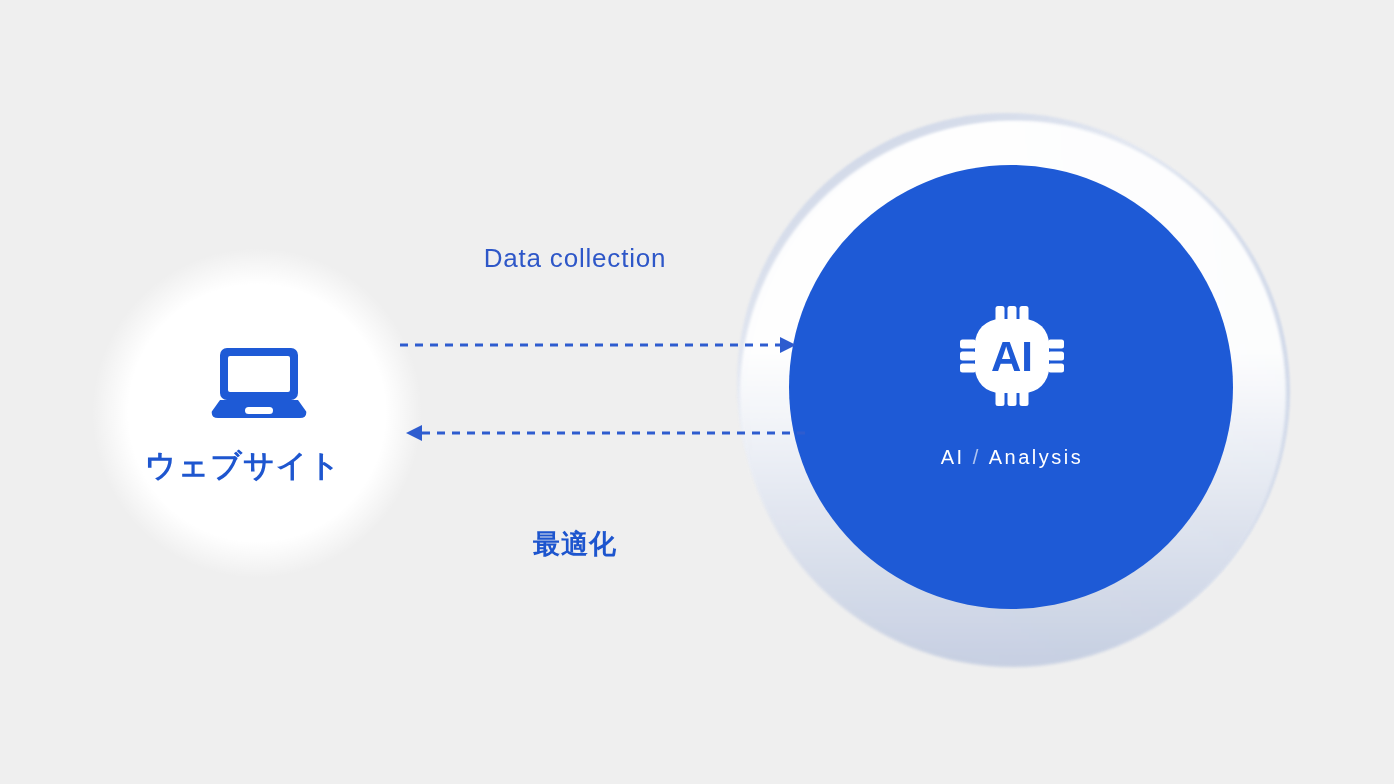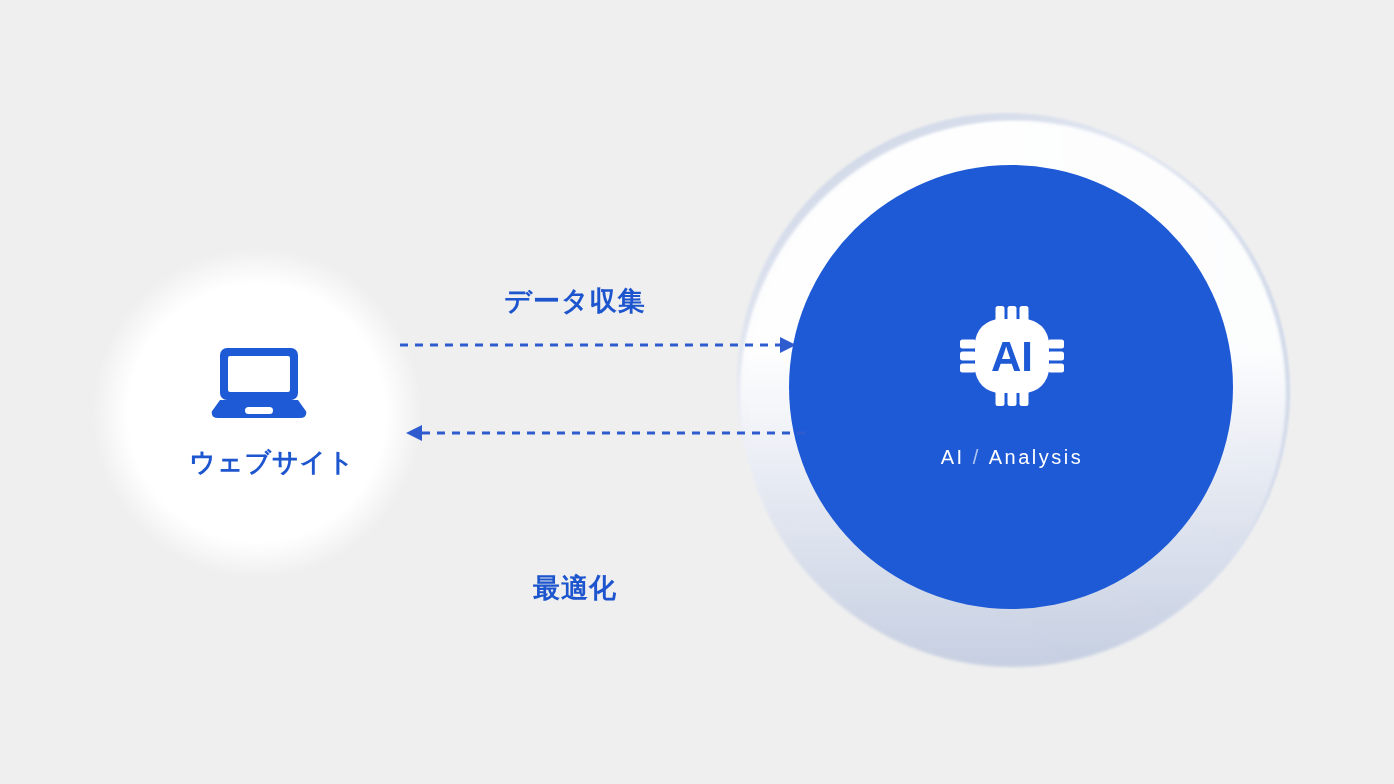--- a/index.html
+++ b/index.html
@@ -24,24 +24,24 @@
     border-radius: 50%;
     background: radial-gradient(closest-side, #ffffff 0%, #ffffff 78%, rgba(255,255,255,0) 100%);
   }
   .laptop-icon {
     position: absolute;
     left: 211px; top: 348px;
     width: 96px; height: 70px;
   }
   .website-label {
     position: absolute;
-    left: 122px; top: 445px;
+    left: 93px; top: 445px;
     width: 300px;
     text-align: center;
-    font-size: 26px;
+    font-size: 31px;
     font-weight: 700;
     letter-spacing: 1px;
     color: #1e56cf;
   }
 
   
   .flow-label-en {
     position: absolute;
     left: 395px; width: 360px;
     text-align: center;
@@ -55,21 +55,21 @@
     left: 395px; width: 360px;
     text-align: center;
     font-size: 27px;
     font-weight: 700;
     letter-spacing: 1px;
     color: #1d55ce;
   }
   .pos-data-en { top: 243px; }
   .pos-data-ja { top: 283px; }
   .pos-opt-en  { top: 489px; }
-  .pos-opt-ja  { top: 526px; margin-top: 44px; }
+  .pos-opt-ja  { top: 526px; }
 
   .arrows-svg {
     position: absolute;
     left: 395px; top: 330px;
     width: 412px; height: 115px;
   }
 
   
   .halo {
     position: absolute;
@@ -171,17 +171,17 @@
     <g>
       <line x1="5" y1="15" x2="385" y2="15" stroke="#2e5ccf" stroke-width="3" stroke-dasharray="8 7"></line>
       <polygon points="385,7 401,15 385,23" fill="#2e5ccf"></polygon>
     </g>
     <g>
       <line x1="27" y1="103" x2="412" y2="103" stroke="#2e5ccf" stroke-width="3" stroke-dasharray="8 7"></line>
       <polygon points="27,95 11,103 27,111" fill="#2e5ccf"></polygon>
     </g>
   </svg>
 
-  <div class="flow-label-ja pos-data-ja">データ収集</div>
+  <div class="flow-label-en pos-data-en">Data collection</div>
 
   <div class="flow-label-ja pos-opt-ja">最適化</div>
 
 </div>
 
 </body></html>

